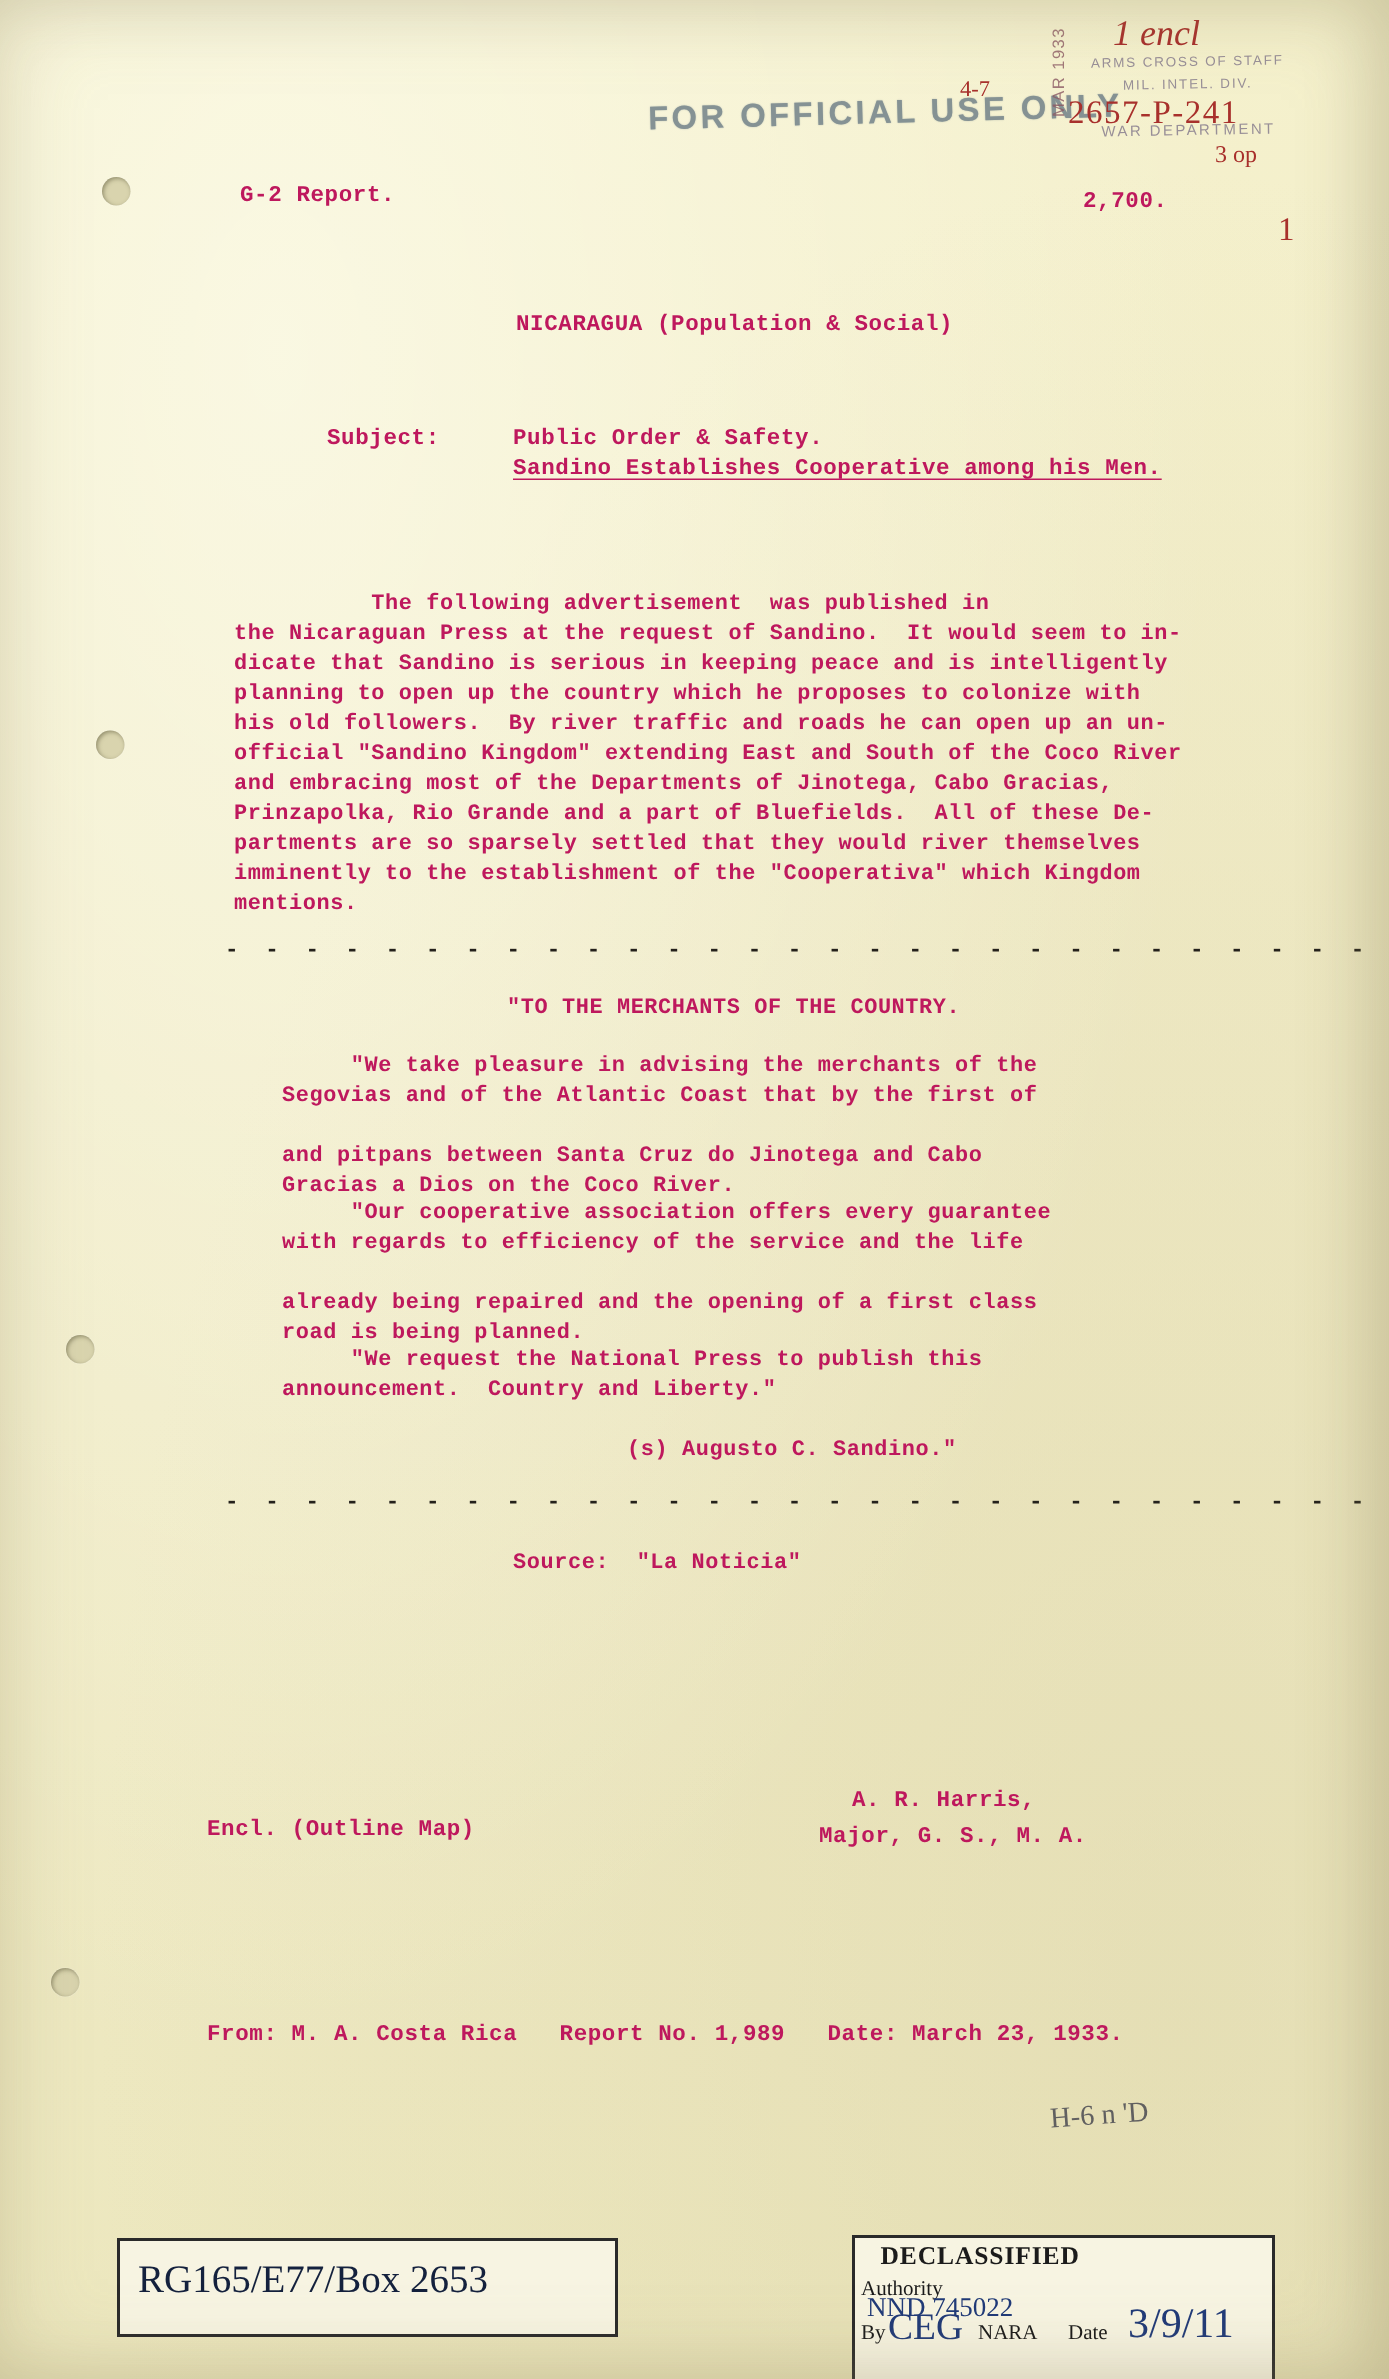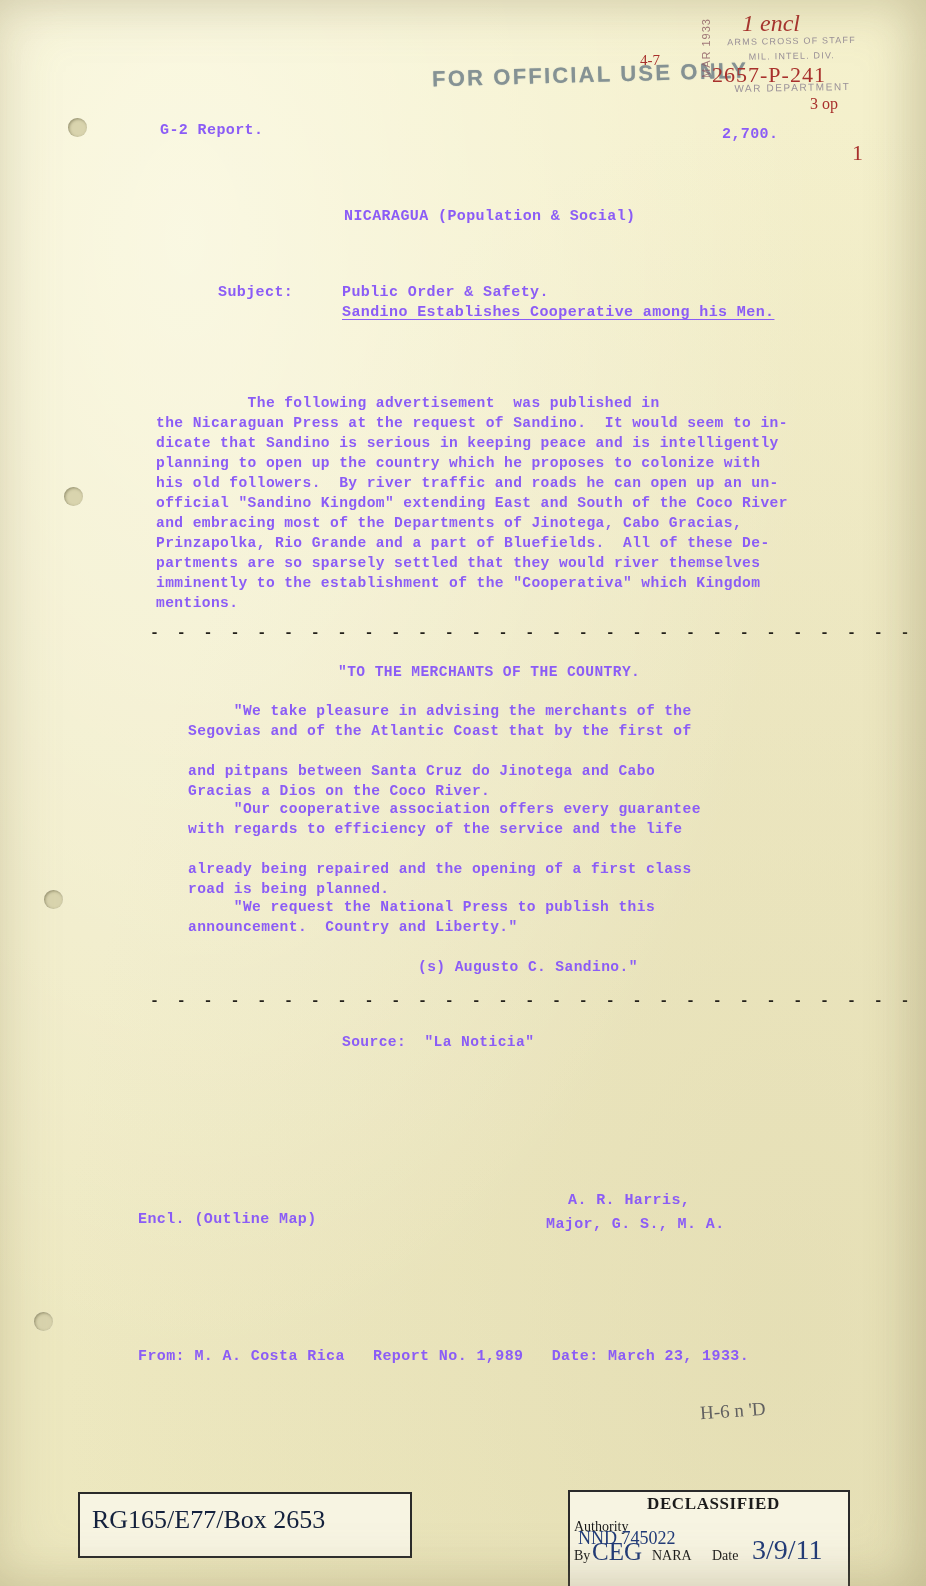--- a/index.html
+++ b/index.html
@@ -39,21 +39,21 @@
     height: 19px;
     border-radius: 50%;
     background: #d9d4ae;
     box-shadow: inset 1px 1px 3px rgba(90,85,55,0.55), 0 0 1px rgba(255,255,255,0.5);
   }
   .typed {
     position: absolute;
     white-space: pre;
     font-family: "Liberation Mono", "DejaVu Sans Mono", monospace;
     letter-spacing: 0.4px;
-    color: #8b5cf6;
+    color: #be185d;
   }
   .t-head {
     font-size: 15px;
     font-weight: bold;
   }
   .t-body {
     font-size: 14.6px;
     line-height: 20.4px;
     font-weight: bold;
   }
@@ -238,21 +238,21 @@
   <div class="typed t-head" style="left:546px; top:1216px;">Major, G. S., M. A.</div>
 
   <div class="typed t-head" style="left:138px; top:1348px;">From: M. A. Costa Rica   Report No. 1,989   Date: March 23, 1933.</div>
 
   <div class="pencil" style="left:700px; top:1400px; font-size:19px; transform:rotate(-4deg);">H-6 n 'D</div>
 
   <div class="label-box" style="left:78px; top:1492px; width:330px; height:62px;"></div>
   <div class="hand-black" style="left:92px; top:1505px; font-size:26px;">RG165/E77/Box 2653</div>
 
   <div class="label-box" style="left:568px; top:1490px; width:278px; height:96px;"></div>
-  <div class="declass-title" style="left:647px; top:1494px;">DECLASSIFIED</div>
+  <div class="declass-title" style="left:587px; top:1494px;">DECLASSIFIED</div>
   <div class="declass-sub" style="left:574px; top:1519px;">Authority</div>
   <div class="hand-blue" style="left:578px; top:1528px; font-size:18px;">NND 745022</div>
   <div class="declass-sub" style="left:574px; top:1548px;">By</div>
   <div class="hand-blue" style="left:592px; top:1538px; font-size:25px;">CEG</div>
   <div class="declass-sub" style="left:652px; top:1548px;">NARA</div>
   <div class="declass-sub" style="left:712px; top:1548px;">Date</div>
   <div class="hand-blue" style="left:752px; top:1534px; font-size:28px;">3/9/11</div>
 
   <div class="edge-shade"></div>
 </div>

